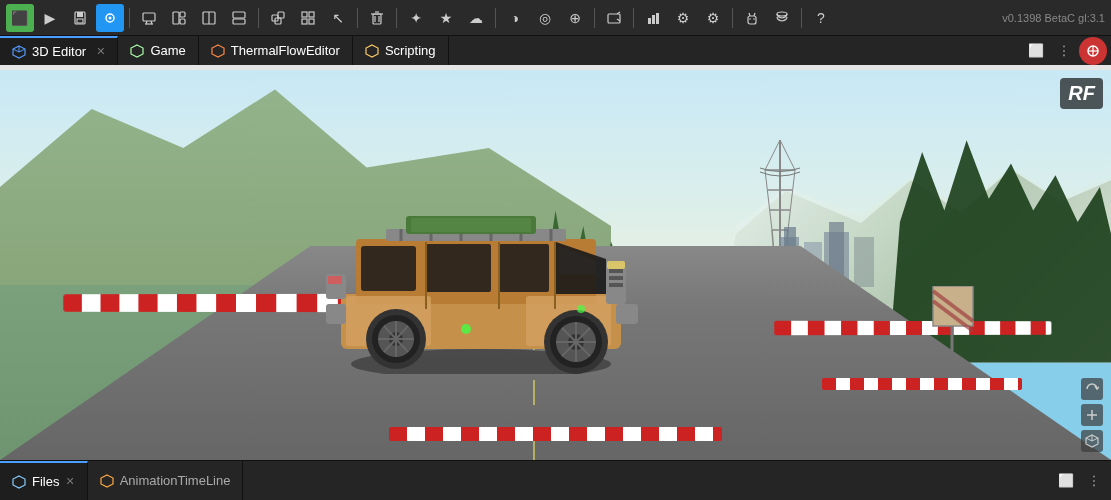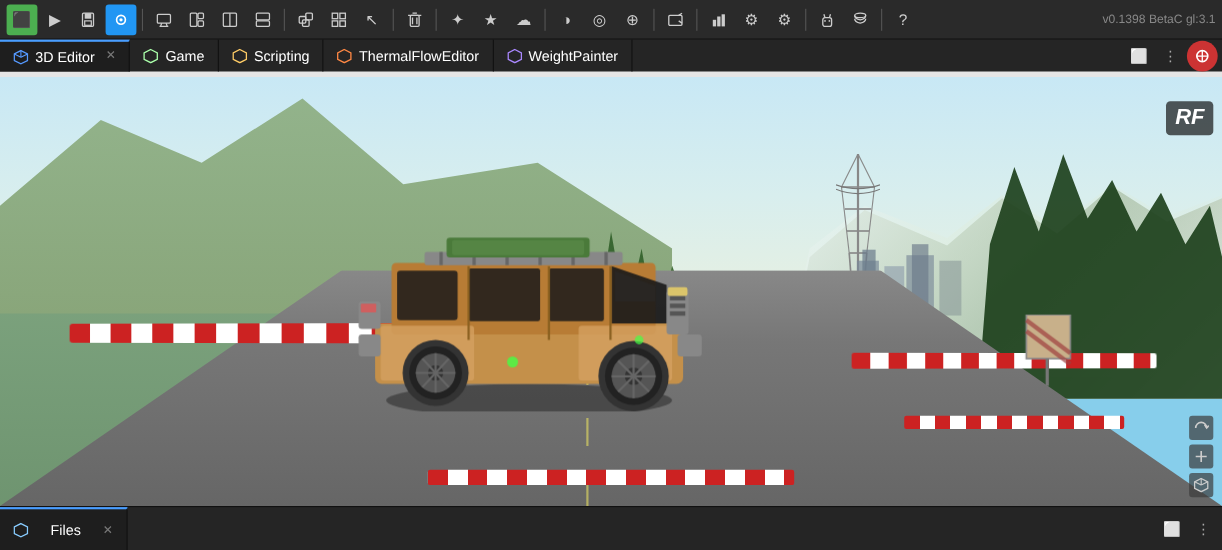--- a/index.html
+++ b/index.html
@@ -251,21 +251,21 @@
     .vp-btn {
       width: 22px; height: 22px;
       background: rgba(60,60,60,0.7);
       border-radius: 3px;
       display: flex; align-items: center; justify-content: center;
       cursor: pointer;
       font-size: 13px;
     }
     .rf-badge {
       position: absolute;
-      top: 22px; right: 8px;
+      top: 8px; right: 8px;
       background: rgba(20,20,20,0.7);
       color: #fff;
       font-size: 20px;
       font-weight: bold;
       font-style: italic;
       padding: 4px 8px;
       border-radius: 4px;
     }
 
     
@@ -273,21 +273,21 @@
       height: 40px;
       background: #252525;
       display: flex;
       align-items: stretch;
       border-top: 1px solid #111;
     }
     .bottom-tab {
       display: flex;
       align-items: center;
       padding: 0 12px;
-      gap: 20px;
+      gap: 6px;
       cursor: pointer;
       border-right: 1px solid #111;
       font-size: 13px;
       color: #aaa;
     }
     .bottom-tab.active { background: #1e1e1e; color: #fff; border-top: 2px solid #4a9eff; }
     .bottom-tab-close {
       font-size: 11px;
       color: #777;
       cursor: pointer;
@@ -449,38 +449,32 @@
 
   <div class="tab">
     <svg class="tab-icon" width="14" height="14" viewBox="0 0 14 14">
         <path d="M7 1 L13 4 L13 10 L7 13 L1 10 L1 4 Z" fill="none" stroke="#aaffaa" stroke-width="1.2"></path>
       </svg>
     <span>Game</span>
   </div>
 
   <div class="tab">
     <svg class="tab-icon" width="14" height="14" viewBox="0 0 14 14">
-        <path d="M7 1 L13 4 L13 10 L7 13 L1 10 L1 4 Z" fill="none" stroke="#ffcc66" stroke-width="1.2"></path>
-      </svg>
-    <span>Scripting</span>
+        <path d="M7 1 L13 4 L13 10 L7 13 L1 10 L1 4 Z" fill="none" stroke="#ff8844" stroke-width="1.2"></path>
+      </svg>
+    <span>ThermalFlowEditor</span>
   </div>
 
   <div class="tab">
     <svg class="tab-icon" width="14" height="14" viewBox="0 0 14 14">
-        <path d="M7 1 L13 4 L13 10 L7 13 L1 10 L1 4 Z" fill="none" stroke="#ff8844" stroke-width="1.2"></path>
-      </svg>
-    <span>ThermalFlowEditor</span>
-  </div>
-
-  <div class="tab">
-    <svg class="tab-icon" width="14" height="14" viewBox="0 0 14 14">
-        <path d="M7 1 L13 4 L13 10 L7 13 L1 10 L1 4 Z" fill="none" stroke="#aa88ff" stroke-width="1.2"></path>
-      </svg>
-    <span>WeightPainter</span>
-  </div>
+        <path d="M7 1 L13 4 L13 10 L7 13 L1 10 L1 4 Z" fill="none" stroke="#ffcc66" stroke-width="1.2"></path>
+      </svg>
+    <span>Scripting</span>
+  </div>
+
 
   <div class="tabs-end-buttons">
     <button class="tabs-end-btn">⬜</button>
     <button class="tabs-end-btn">⋮</button>
 
     <div style="width:28px;height:28px;background:#cc3333;border-radius:50%;display:flex;align-items:center;justify-content:center;cursor:pointer;">
       <svg width="14" height="14" viewBox="0 0 14 14">
           <circle cx="7" cy="7" r="5" fill="none" stroke="#fff" stroke-width="1.5"></circle>
           <line x1="7" y1="2" x2="7" y2="12" stroke="#fff" stroke-width="1.2"></line>
           <line x1="2" y1="7" x2="12" y2="7" stroke="#fff" stroke-width="1.2"></line>
@@ -657,17 +651,23 @@
 
   <div class="bottom-tab active">
     <svg width="14" height="14" viewBox="0 0 14 14">
         <path d="M7 1 L13 4 L13 10 L7 13 L1 10 L1 4 Z" fill="none" stroke="#88ccff" stroke-width="1.2"></path>
       </svg>
     <span>Files</span>
     <span class="bottom-tab-close">✕</span>
   </div>
 
 
+  <div class="bottom-tab">
+    <svg width="14" height="14" viewBox="0 0 14 14">
+        <path d="M7 1 L13 4 L13 10 L7 13 L1 10 L1 4 Z" fill="none" stroke="#ffaa44" stroke-width="1.2"></path>
+      </svg>
+    <span>AnimationTimeLine</span>
+  </div>
   <div class="bottom-end-buttons">
     <button class="bottom-end-btn">⬜</button>
     <button class="bottom-end-btn">⋮</button>
   </div>
 </div>
 
 </body></html>

